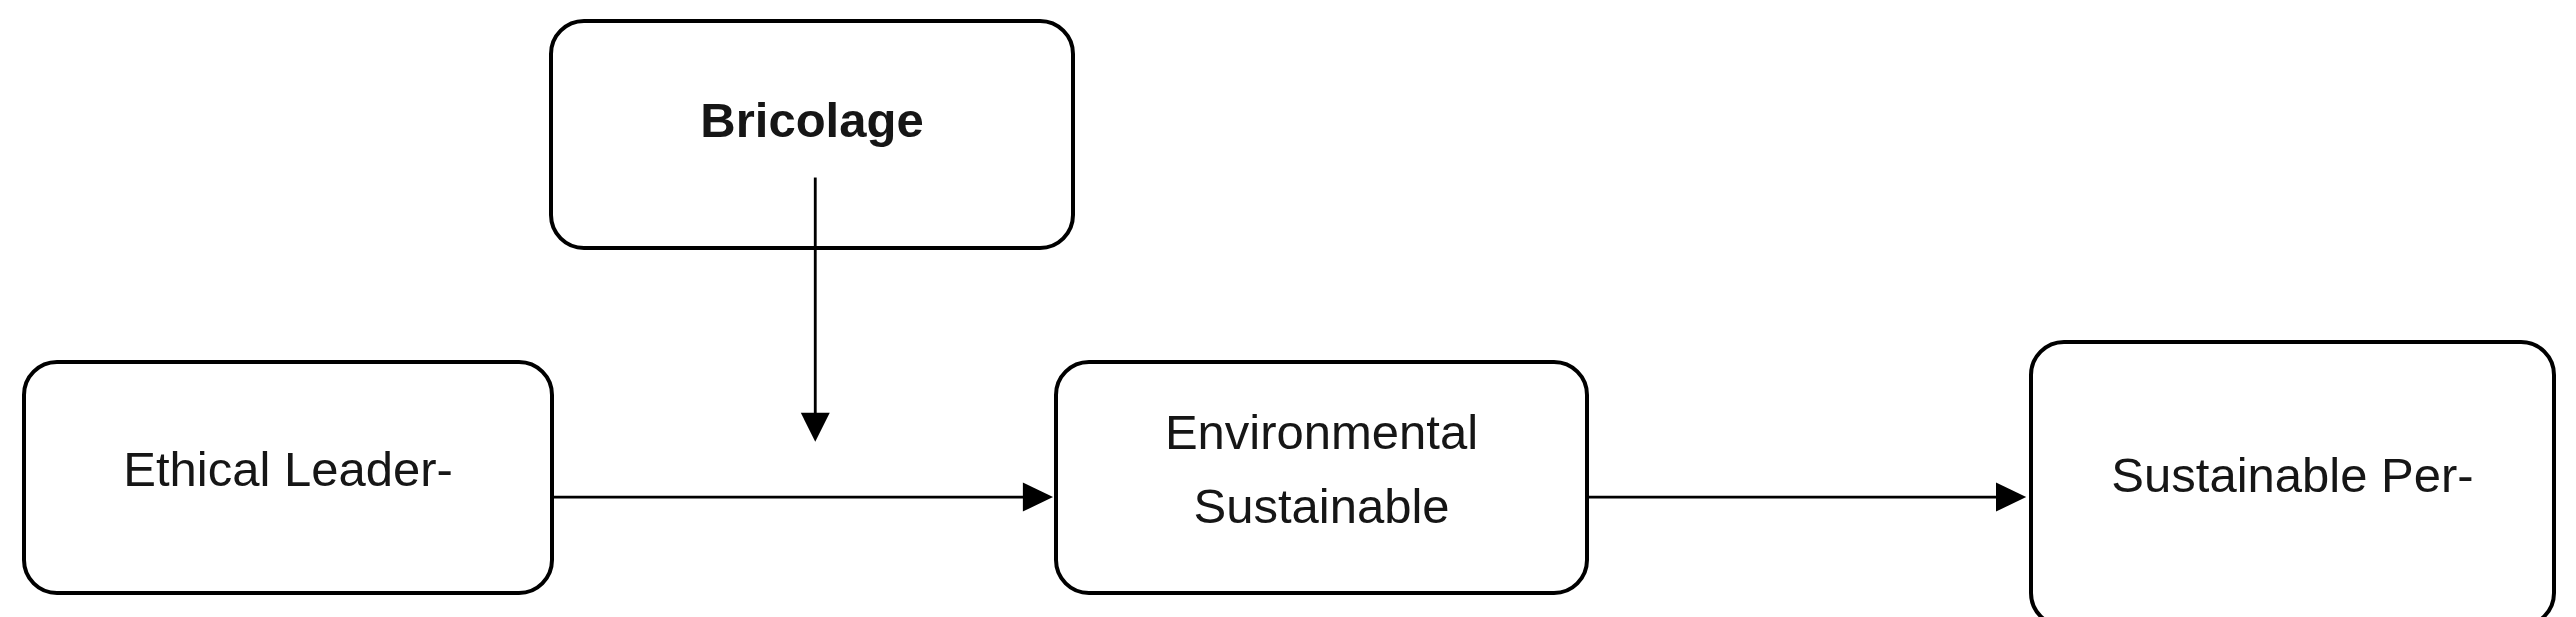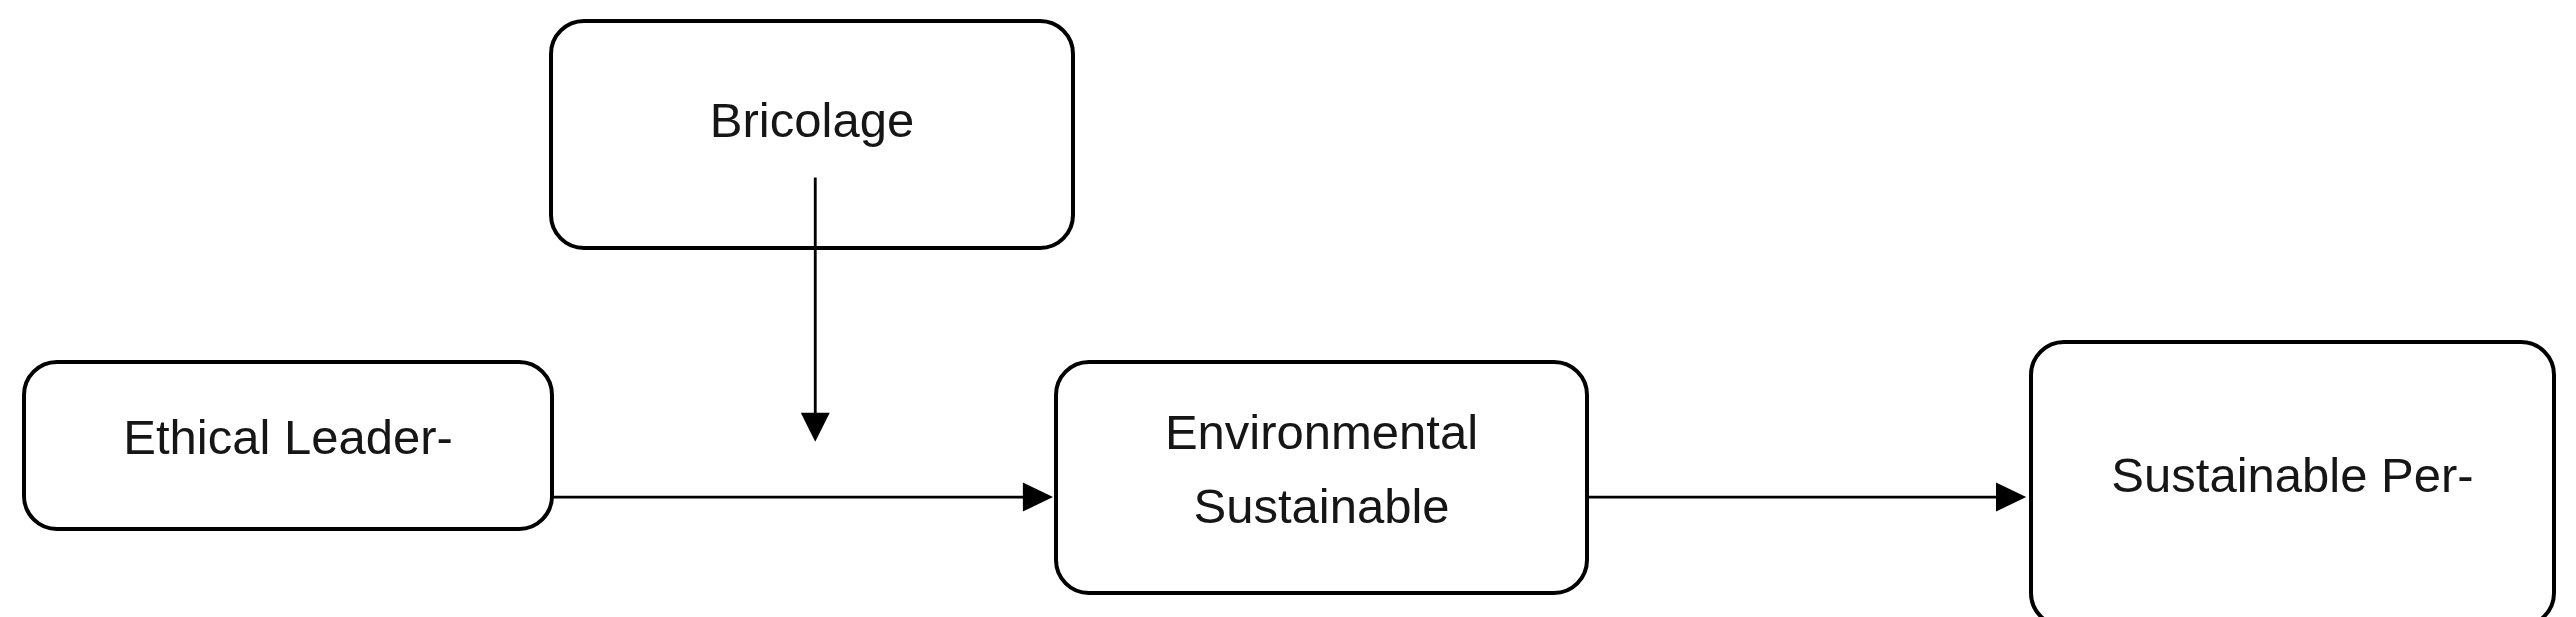--- a/index.html
+++ b/index.html
@@ -45,22 +45,22 @@
     transform: translateY(-8.8px);
     white-space: nowrap;
   }
   .node-label.single-line {
     transform: translateY(-15px);
   }
   .node-label span {
     display: block;
   }
   
-  #node-bricolage        { left: 549px;  top: 19px;  width: 526px; height: 231px; }
-  #node-ethical          { left: 22px;   top: 360px; width: 532px; height: 171px; }
+  #node-bricolage        { left: 549px;  top: 19px;  width: 526px; height: 231px; font-weight: bold; }
+  #node-ethical          { left: 22px;   top: 360px; width: 532px; height: 235px; }
   #node-environmental    { left: 1054px; top: 360px; width: 535px; height: 235px; }
   #node-sustainable      { left: 2029px; top: 340px; width: 527px; height: 288px; }
 </style>
 </head>
 <body>
 
 <div class="figure-canvas">
 
   <svg class="connector-layer" viewBox="0 0 4095 982" xmlns="http://www.w3.org/2000/svg">
 

